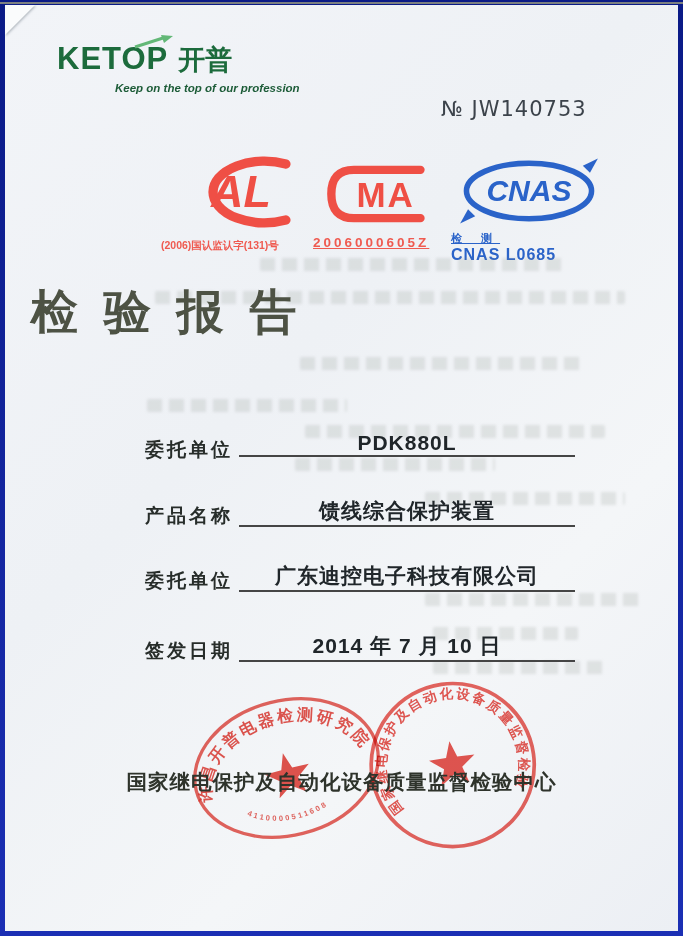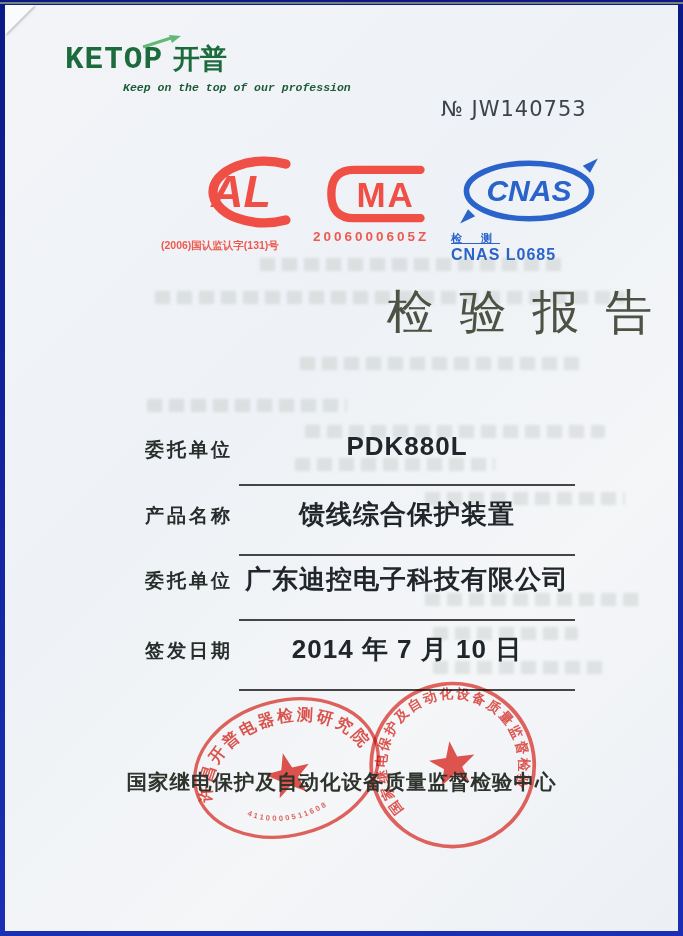--- a/index.html
+++ b/index.html
@@ -13,52 +13,52 @@
   .paper{
     position:absolute;inset:5px;
     background:linear-gradient(135deg,#f2f4f8 0%,#eef1f5 40%,#f4f6f8 70%,#eceff4 100%);
   }
   .corner-fold{
     position:absolute;top:0;left:0;width:0;height:0;
     border-top:30px solid #fafbfc;border-right:30px solid transparent;
     filter:drop-shadow(1px 1px 1px rgba(120,130,140,.5));
   }
   
-  .logo{position:absolute;left:60px;top:36px;font-family:Liberation Mono, monospace;}
+  .logo{position:absolute;left:52px;top:36px;}
   .logo-row{display:flex;align-items:baseline;gap:10px;position:relative;}
   .logo-brand{font-size:31px;font-weight:800;color:#1c6b3c;letter-spacing:1px;}
   .logo-cn{font-size:27px;font-weight:700;color:#1c6b3c;}
   .logo-tagline{margin:4px 0 0 58px;font-size:11.5px;font-style:italic;font-weight:600;color:#1d5c38;}
   
   .report-no{position:absolute;left:436px;top:92px;font-size:21px;color:#3c434b;letter-spacing:1px;font-family:"DejaVu Sans",sans-serif;}
   
   .marks{position:absolute;left:0;top:140px;width:100%;}
   .mark{position:absolute;}
   .mark-cal{left:156px;top:4px;width:160px;}
   .mark-cma{left:308px;top:14px;width:140px;}
   .mark-cnas{left:446px;top:8px;width:156px;}
   .mark svg{display:block;margin:0 auto;}
   .cap-red{font-size:10.5px;font-weight:700;color:#ef5a50;margin-top:4px;}
-  .cap-red-big{font-size:13.5px;font-weight:800;color:#ef5a50;letter-spacing:3px;}
+  .cap-red-big{font-size:13.5px;font-weight:800;color:#ef5a50;letter-spacing:3px;margin-top:6px;text-decoration:underline;}
   .cap-blue-cn{font-size:11px;font-weight:700;color:#2a63c9;letter-spacing:8px;margin-top:2px;text-decoration:underline;}
   .cap-blue{font-size:16px;font-weight:800;color:#2a63c9;letter-spacing:1px;}
   
   .report-title{
-    position:absolute;left:0;top:276px;width:100%;text-align:right;
+    position:absolute;left:0;top:276px;width:100%;text-align:left;
     font-family:"Liberation Serif","DejaVu Serif",serif;
-    font-size:47px;font-weight:400;color:#4d5244;
+    font-size:47px;font-weight:700;color:#4d5244;
     letter-spacing:.55em;text-indent:.55em;
   }
   
   .field{position:absolute;left:0;width:100%;}
   .field-label{position:absolute;left:140px;top:0;font-size:19px;font-weight:600;color:#272d2a;letter-spacing:3px;white-space:nowrap;}
   .field-value{
     position:absolute;left:234px;width:336px;top:-6px;text-align:center;
-    font-size:26px;font-weight:600;color:#20262a;
-    border-bottom:2px solid #454545;padding-bottom:22px;letter-spacing:1px;white-space:nowrap;
+    font-size:21px;font-weight:600;color:#20262a;
+    border-bottom:2px solid #454545;padding-bottom:0;letter-spacing:1px;white-space:nowrap;
   }
   .f1{top:432px;} .f2{top:498px;} .f3{top:563px;} .f4{top:633px;}
   
   .stamp{position:absolute;mix-blend-mode:multiply;}
   .stamp-left{left:182px;top:688px;transform:rotate(-14deg);}
   .stamp-right{left:360px;top:672px;transform:rotate(-8deg);}
   .footer-lab{
     position:absolute;left:0;top:731px;width:100%;text-align:center;z-index:5;
     font-size:19px;font-weight:800;color:#33382f;letter-spacing:.55em;text-indent:.55em;white-space:nowrap;
   }

